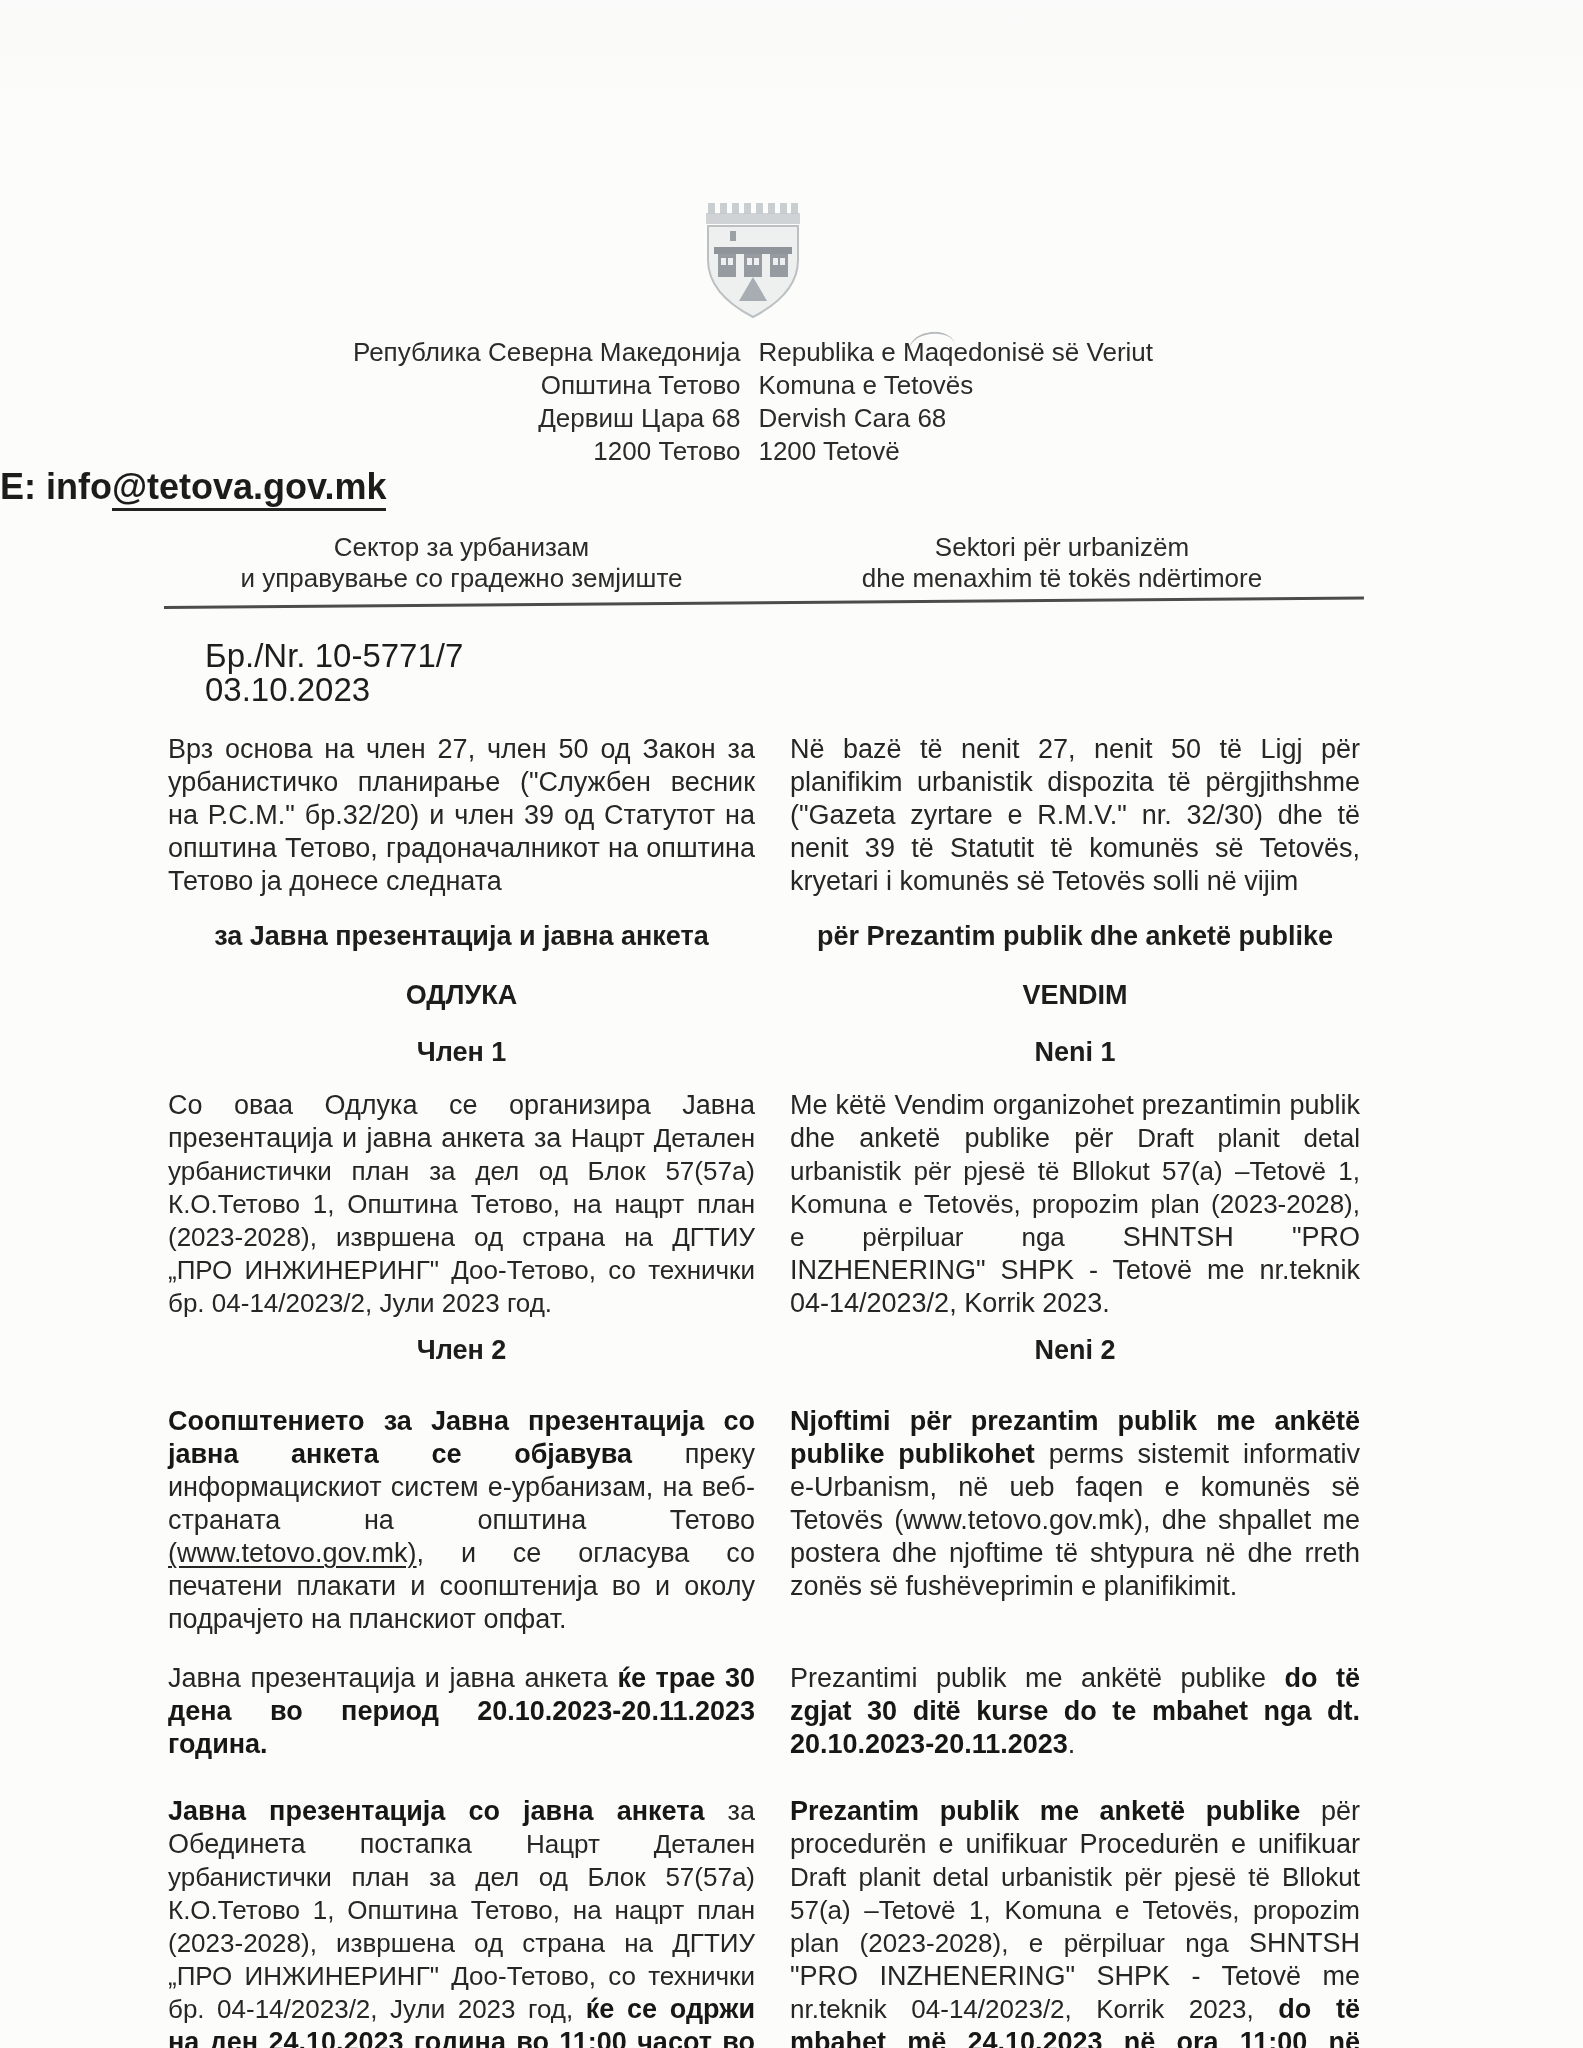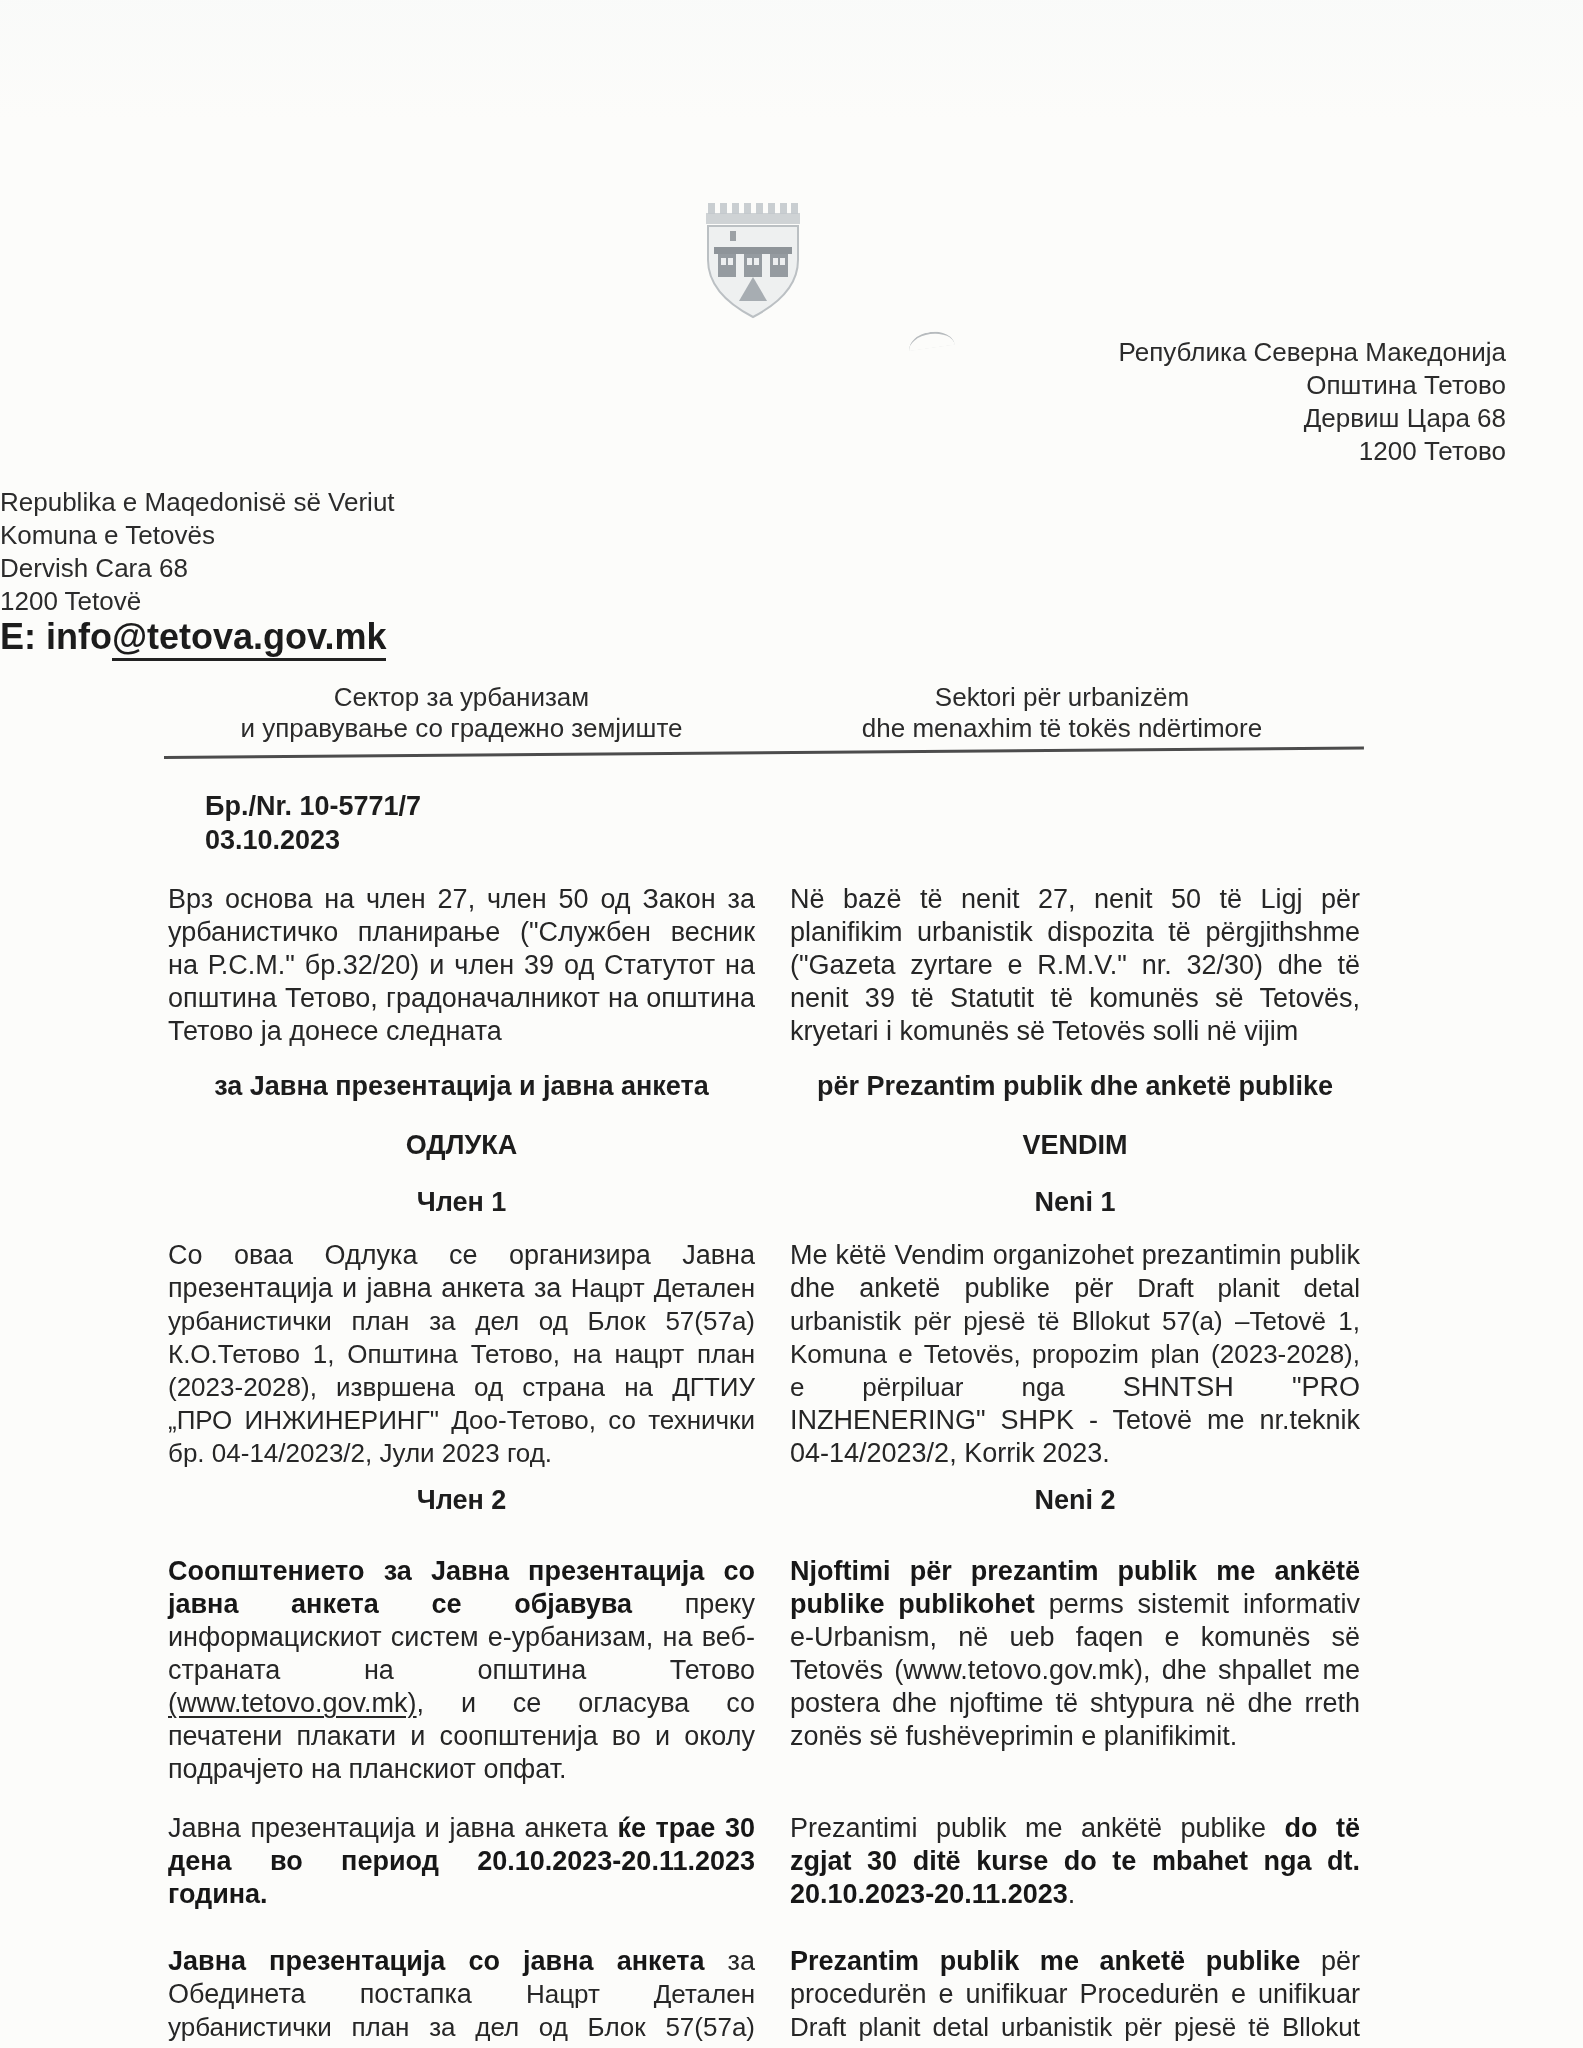--- a/index.html
+++ b/index.html
@@ -10,40 +10,40 @@
       linear-gradient(180deg, rgba(225,235,242,0.10), rgba(255,255,255,0) 120px),
       #fcfcfa;
     font-family:"Liberation Sans","DejaVu Sans",sans-serif;
     color:#262626;
     overflow:hidden;
   }
   
   .emblem{width:118px;margin:200px 0 10px 694px;}
   
   .org-row{display:flex;justify-content:center;gap:18px;width:1506px;margin-top:6px;
-           font-size:26px;line-height:33px;color:#2b2b2b;flex-direction:column;}
+           font-size:26px;line-height:33px;color:#2b2b2b;}
   .org-col-mk{text-align:right;}
   .org-col-sq{text-align:left;}
   .email-line{width:1540px;text-align:left;font-size:36px;line-height:34px;
               font-weight:700;color:#1c1c1c;margin-top:2px;}
   .u-thick{border-bottom:3px solid #222;padding-bottom:1px;}
   .pen-mark{position:absolute;left:908px;top:332px;width:46px;height:14px;
             border-top:2px solid #9aa0a5;border-radius:50% 50% 0 0/100% 100% 0 0;
             transform:rotate(-8deg);opacity:.7;}
   
   .dept-row{display:flex;gap:22px;margin:28px 0 0 168px;
             font-size:26px;line-height:31px;color:#2b2b2b;}
   .dept-cell-l{width:587px;text-align:center;}
   .dept-cell-r{width:570px;text-align:center;}
   
   .rule{margin:12px 0 0 164px;width:1200px;height:0;
         border:none;border-top:3px solid #4c4c4c;
         transform:rotate(-0.45deg);transform-origin:left center;}
   
-  .ref{margin:30px 0 0 205px;font-size:27px;line-height:34px;font-weight:700;color:#1d1d1d;}
+  .ref{margin:30px 0 0 205px;font-size:33px;line-height:34px;font-weight:400;color:#1d1d1d;}
   
   .cols{margin:26px 0 0 168px;font-size:27px;line-height:33px;}
   .row{display:flex;gap:35px;}
   .col-l{width:587px;}
   .col-r{width:570px;}
   .para{text-align:justify;}
   .heading{text-align:center;font-weight:700;color:#1d1d1d;}
   .r-title{margin-top:26px;}
   .r-subtitle{margin-top:22px;}
   .r-h1{margin-top:24px;}

